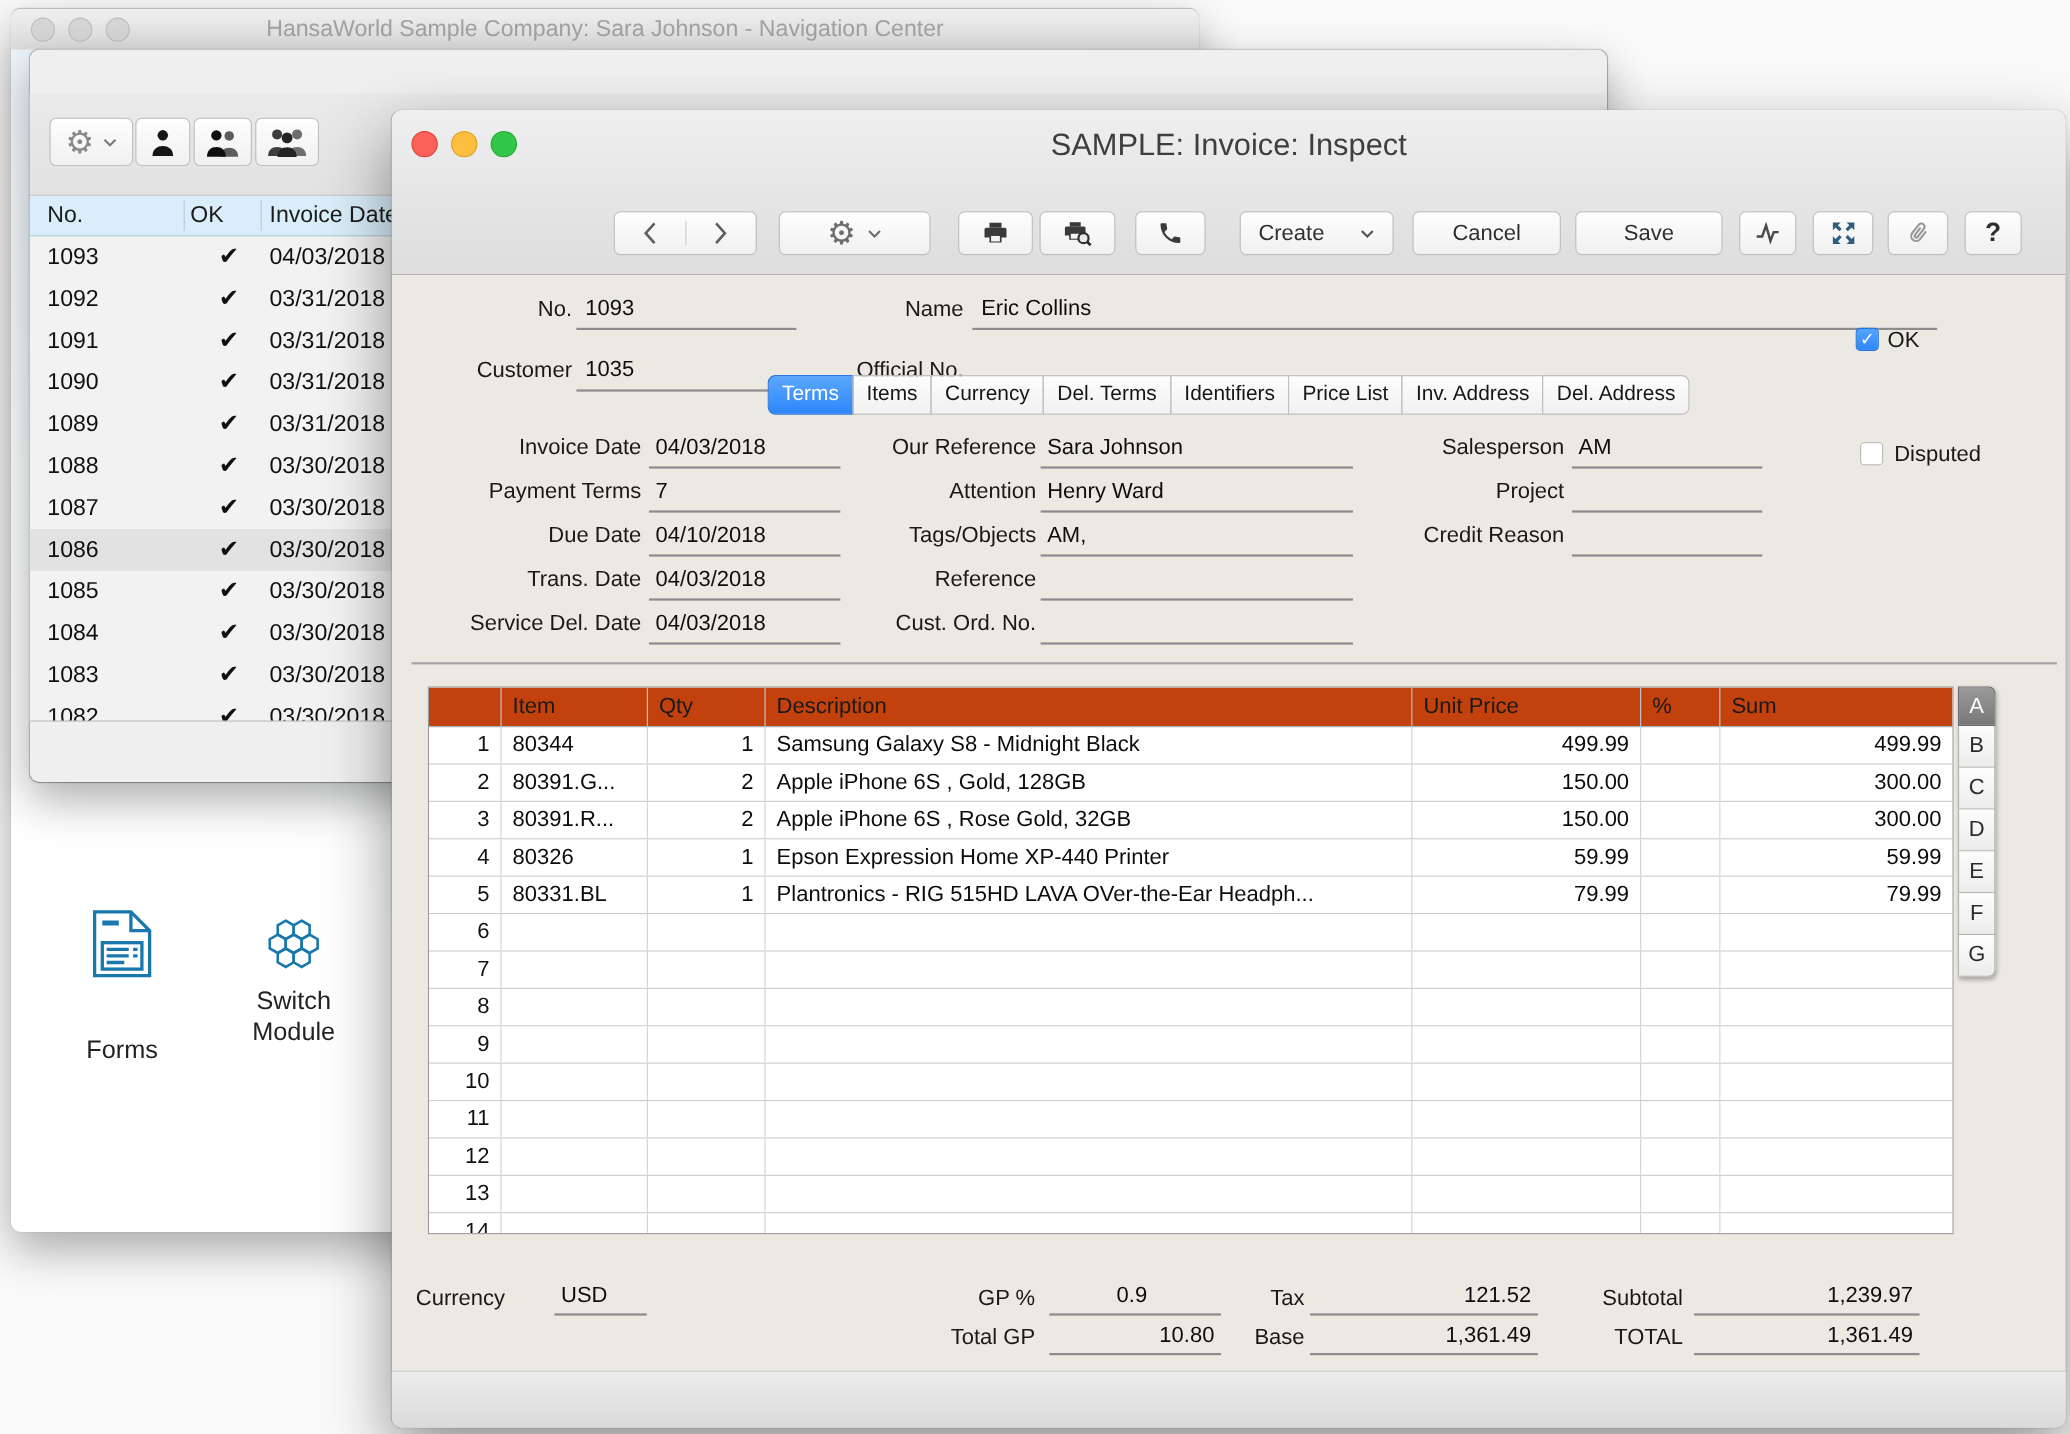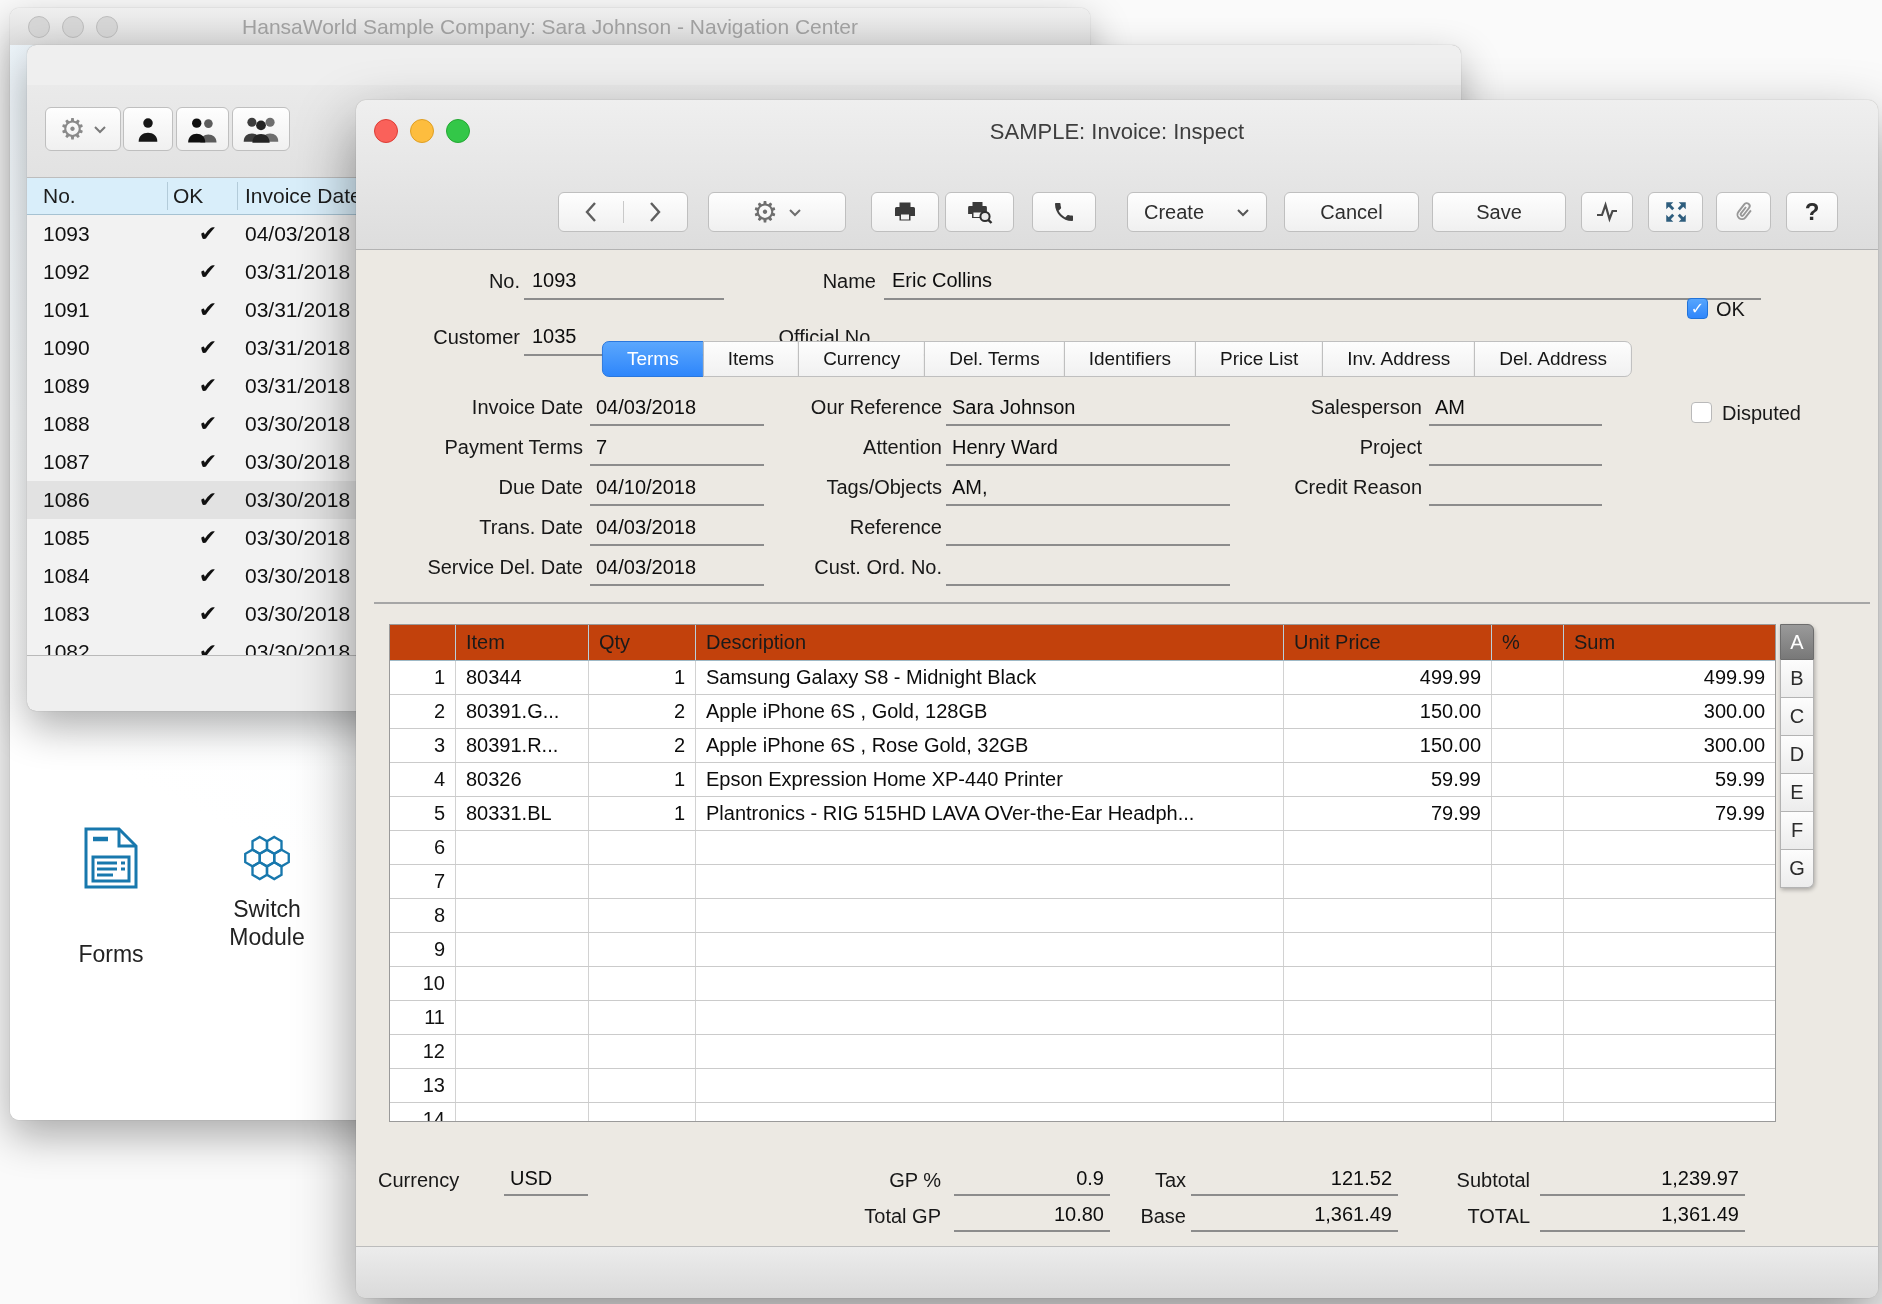--- a/index.html
+++ b/index.html
@@ -42,37 +42,37 @@
   .browse-list{position:absolute;left:0;top:170px;right:0;height:440px;overflow:hidden;background:#f2f2f2;border-bottom:1px solid #b9b9b9;box-sizing:content-box;}
   .browse-row{position:relative;height:38px;font-size:21px;color:#101010;}
   .browse-row.selected{background:#e2e2e2;}
   .browse-row .c-no{position:absolute;left:16px;line-height:38px;}
   .browse-row .c-ok{position:absolute;left:160px;width:42px;text-align:center;line-height:38px;font-family:"DejaVu Sans",sans-serif;font-size:22px;font-weight:bold;}
   .browse-row .c-date{position:absolute;left:218px;line-height:38px;white-space:nowrap;}
   
   .inspect-window{left:356px;top:100px;width:1522px;height:1198px;background:#ece9e3;border-radius:10px;box-shadow:0 24px 60px rgba(0,0,0,.42),0 0 1px rgba(0,0,0,.4);}
   .chrome{position:absolute;left:0;top:0;right:0;height:150px;background:linear-gradient(#efefef,#dddddd);border-bottom:1px solid #b3b3b3;border-radius:10px 10px 0 0;box-sizing:border-box;}
   .inspect-window .lights{left:18px;top:19px;}
-  .inspect-window .title{top:12px;line-height:40px;font-size:22px;}
+  .inspect-window .title{top:12px;line-height:40px;font-size:28px;}
   .tb{position:absolute;top:92px;height:40px;}
   .seg{display:flex;padding:0;overflow:hidden;}
   .seg .half{flex:1;display:flex;align-items:center;justify-content:center;}
   .seg .half+.half{border-left:1px solid #c9c9c9;}
   .icon-svg{display:block;}
   .statusbar{position:absolute;left:0;bottom:0;right:0;height:52px;background:linear-gradient(#ececec,#dadada);border-top:1px solid #bcbcbc;border-radius:0 0 9px 9px;box-sizing:border-box;}
   
   .flabel{position:absolute;text-align:right;font-size:20px;color:#181818;white-space:nowrap;}
   .fvalue{position:absolute;border-bottom:2px solid #8c8c8c;font-size:20px;color:#0d0d0d;white-space:nowrap;box-sizing:border-box;}
   .checkbox{position:absolute;width:21px;height:21px;border-radius:4px;box-sizing:border-box;}
   .checkbox.checked{background:linear-gradient(#56a5fd,#2f86fb);border:1px solid #2173d9;color:#fff;font-size:16px;font-weight:bold;text-align:center;line-height:20px;font-family:"DejaVu Sans",sans-serif;}
   .checkbox.unchecked{background:#fff;border:1px solid #b9b9b9;}
   .cb-label{position:absolute;font-size:20px;color:#181818;white-space:nowrap;}
   
   .tabs{position:absolute;top:241px;left:50%;transform:translateX(-50%);display:flex;height:36px;}
-  .tab{display:flex;align-items:center;padding:0 24px;background:linear-gradient(#fdfdfd,#f1f1f1);border:1px solid #bfbfbf;margin-left:-1px;font-size:19px;color:#161616;white-space:nowrap;text-align:center;}
+  .tab{display:flex;align-items:center;padding:0 12px;background:linear-gradient(#fdfdfd,#f1f1f1);border:1px solid #bfbfbf;margin-left:-1px;font-size:19px;color:#161616;white-space:nowrap;text-align:center;}
   .tab:first-child{border-radius:7px 0 0 7px;margin-left:0;}
   .tab:last-child{border-radius:0 7px 7px 0;}
   .tab.selected{background:linear-gradient(#5ba7fd,#2e86fb);border-color:#2a77dd;color:#fff;}
   
   .fcols{position:absolute;left:0;top:288px;width:100%;}
   .fcol{position:absolute;top:0;}
   .frow{position:relative;height:40px;}
   .frow .lab{position:absolute;top:0;width:200px;text-align:right;line-height:38px;font-size:20px;color:#181818;white-space:nowrap;}
   .frow .val{position:absolute;top:2px;height:36px;border-bottom:2px solid #8c8c8c;line-height:34px;font-size:20px;color:#0d0d0d;padding-left:6px;box-sizing:border-box;white-space:nowrap;}
   .col-left{left:27px;width:420px;}
@@ -626,21 +626,21 @@
         <div class="side-tab"><span>D</span></div>
         <div class="side-tab"><span>E</span></div>
         <div class="side-tab"><span>F</span></div>
         <div class="side-tab"><span>G</span></div>
       </div>
 
     <div class="totrow" style="top:1062px;">
       <span class="tot-label" style="left:22px;">Currency</span>
       <span class="tot-val" style="left:112px;width:84px;padding-left:6px;margin-left:36px;">USD</span>
       <span class="tot-label r" style="left:400px;width:185px;">GP %</span>
-      <span class="tot-val r" style="left:598px;width:156px;">0.9</span>
+      <span class="tot-val r" style="left:598px;width:156px;text-align:center;">0.9</span>
       <span class="tot-label r" style="left:680px;width:150px;">Tax</span>
       <span class="tot-val r" style="left:835px;width:207px;">121.52</span>
       <span class="tot-label r" style="left:1000px;width:174px;">Subtotal</span>
       <span class="tot-val r" style="left:1184px;width:205px;">1,239.97</span>
     </div>
     <div class="totrow" style="top:1098px;">
       <span class="tot-label r" style="left:400px;width:185px;">Total GP</span>
       <span class="tot-val r" style="left:598px;width:156px;">10.80</span>
       <span class="tot-label r" style="left:680px;width:150px;">Base</span>
       <span class="tot-val r" style="left:835px;width:207px;">1,361.49</span>

